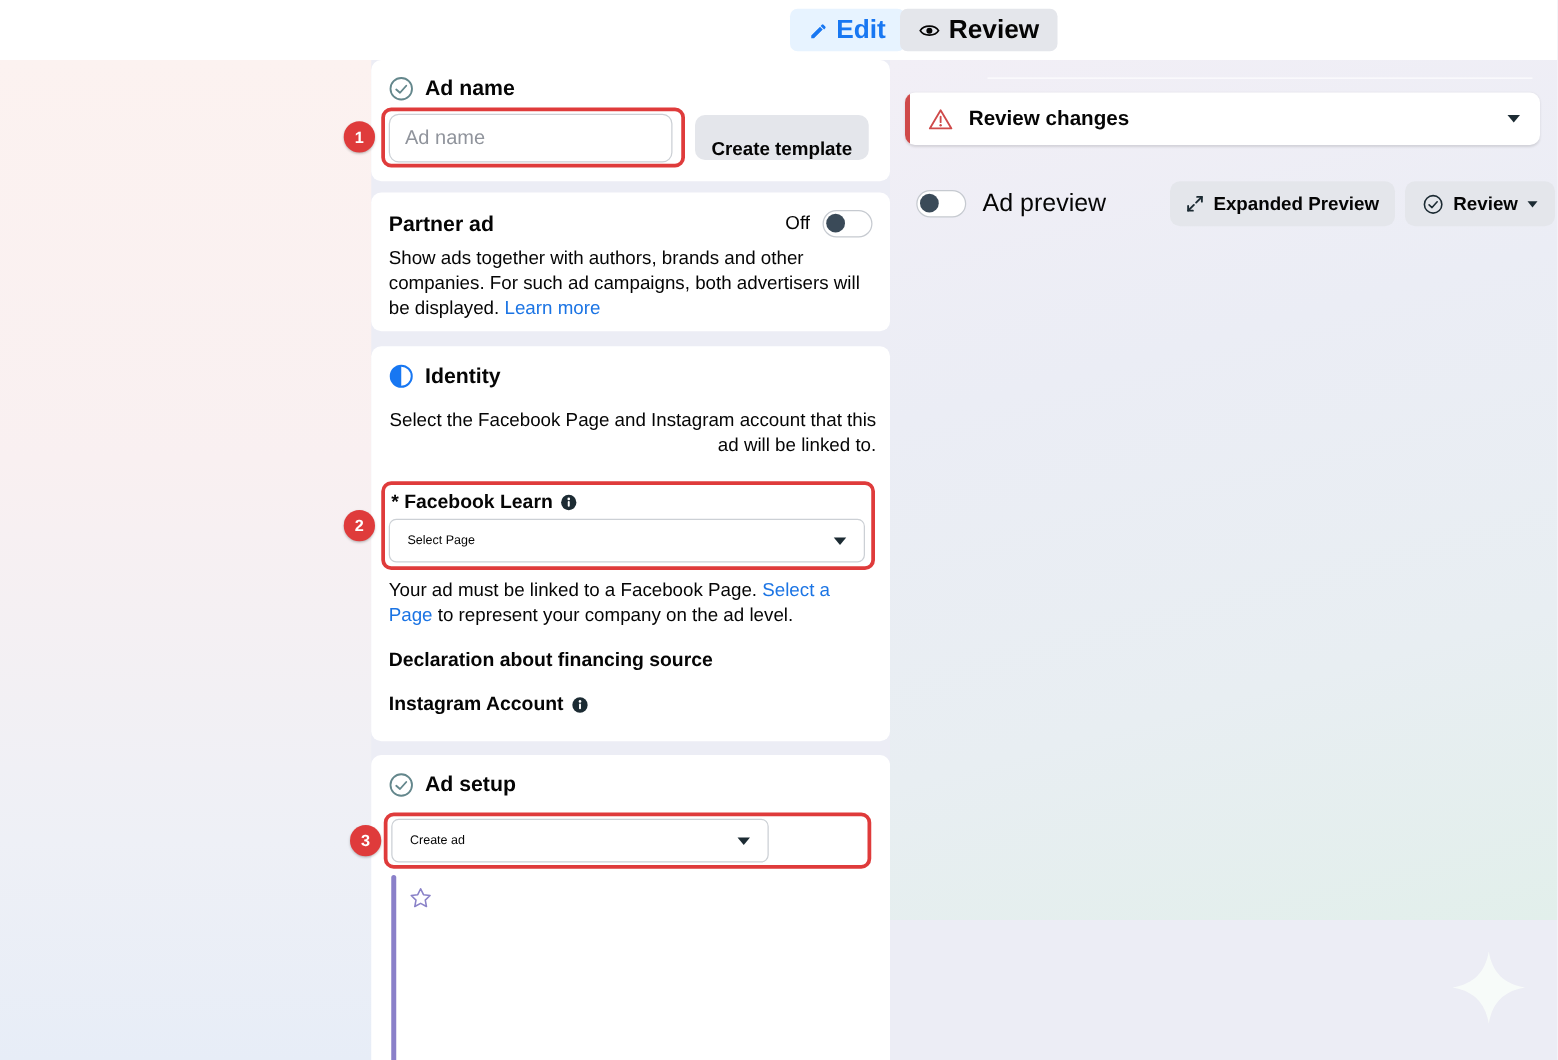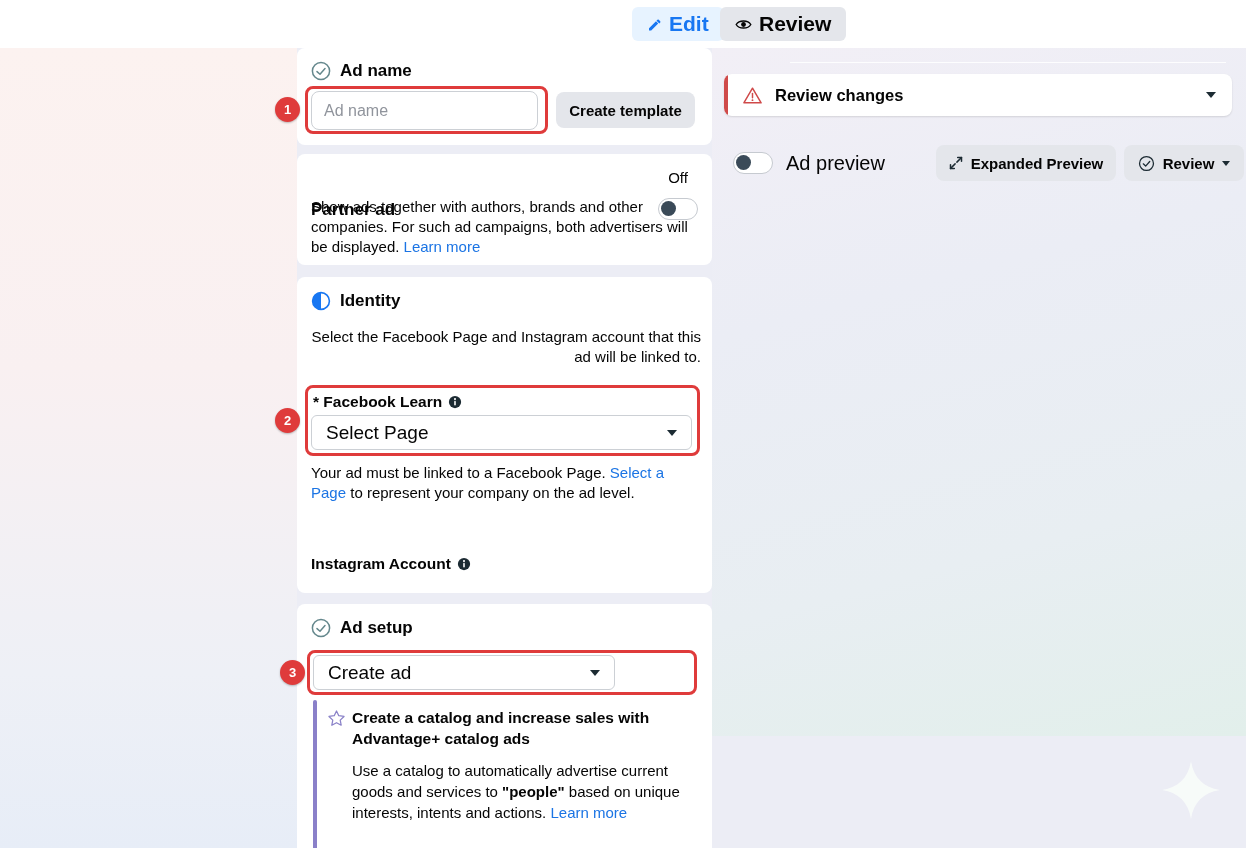--- a/index.html
+++ b/index.html
@@ -47,21 +47,21 @@
 
   .para { font-size:15px; line-height:20px; color:#050505; }
   .link { color:#1b74e4; cursor:pointer; text-decoration:none; }
 
   .toggle { position:relative; width:40px; height:22px; background:#fff; border:1.5px solid #c6cad0;
             border-radius:12px; cursor:pointer; flex:none; }
   .toggle .knob { position:absolute; left:2px; top:2px; width:15px; height:15px; border-radius:50%;
                   background:#3a4a58; }
 
   .dropdown { position:absolute; height:35px; background:#fff; border:1px solid #ccd0d5; border-radius:6px;
-              display:flex; align-items:center; padding:0 14px; font-size:19px; color:#050505; cursor:pointer; }
+              display:flex; align-items:center; padding:0 14px; font-size:10px; color:#050505; cursor:pointer; }
   .dropdown .dd-caret { margin-left:auto; }
   .caret { width:0; height:0; border-left:5px solid transparent; border-right:5px solid transparent;
            border-top:6px solid #1c2b33; }
 
   .field-label { font-size:15.5px; font-weight:700; color:#050505; display:flex; align-items:center; gap:6px; }
 
   .tip-bar { position:absolute; left:16px; top:96px; width:4px; height:196px; background:#8a80c9; border-radius:2px; }
   .tip-title { font-size:15.5px; font-weight:700; line-height:21px; color:#050505; }
   .tip-body { font-size:15px; line-height:21px; color:#050505; margin-top:8px; }
 
@@ -160,32 +160,32 @@
         <span style="display:inline-flex">
           <svg width="20" height="20" viewBox="0 0 20 20" fill="none" stroke="#64878c" stroke-width="1.5">
               <circle cx="10" cy="10" r="8.6"></circle>
               <polyline points="6,10.6 9,13.2 14,7.6" stroke-linecap="round" stroke-linejoin="round"></polyline>
             </svg>
         </span>
         <span class="card-title">Ad name</span>
       </div>
       <div class="annot-box" style="left:8px;top:38px;width:243px;height:48px;"></div>
       <input class="text-input" type="text" style="left: 14px; top: 43px; width: 227px;" placeholder="Ad name">
-      <button class="btn-gray" style="position:absolute;left:259px;top:44px;width:139px;height:36px;">
+      <button class="btn-gray" style="position:absolute;left:259px;top:44px;width:139px;height:36px;align-items:flex-end;">
         <span>Create template</span>
       </button>
       <div class="annot-badge" style="left:-22px;top:49px;">
         <span>1</span>
       </div>
     </div>
 
     <div class="card card-partner">
       <div style="position:absolute;left:14px;top:14px;width:387px;display:flex;align-items:flex-end;">
         <span class="card-title">Partner ad</span>
-        <span style="margin-left:auto;display:flex;align-items:center;gap:10px;flex-direction:column;">
+        <span style="margin-left:auto;display:flex;align-items:center;gap:10px;">
           <span class="para">Off</span>
           <span class="toggle">
               <span class="knob" style="position:absolute;"></span>
             </span>
         </span>
       </div>
       <div class="para" style="position:absolute;left:14px;top:43px;width:385px;">
         <span>Show ads together with authors, brands and other companies. For such ad campaigns, both advertisers will be displayed.</span>
         <a class="link">Learn more</a>
       </div>
@@ -221,20 +221,23 @@
       <div class="annot-badge" style="left:-22px;top:131px;">
         <span>2</span>
       </div>
 
       <div class="para" style="position:absolute;left:14px;top:186px;width:390px;">
         <span>Your ad must be linked to a Facebook Page.</span>
         <a class="link">Select a Page</a>
         <span>to represent your company on the ad level.</span>
       </div>
 
+      <div class="field-label" style="position:absolute;left:14px;top:243px;">
+        <span>Declaration about financing source</span>
+      </div>
       <div class="field-label" style="position:absolute;left:14px;top:278px;">
         <span>Instagram Account</span>
         <span style="display:inline-flex">
           <svg width="14" height="14" viewBox="0 0 16 16">
               <circle cx="8" cy="8" r="7" fill="#1c2b33"></circle>
               <circle cx="8" cy="4.7" r="1.2" fill="#fff"></circle>
               <rect x="7.1" y="6.7" width="1.8" height="5.2" rx="0.9" fill="#fff"></rect>
             </svg>
         </span>
       </div>
@@ -258,20 +261,16 @@
       <div class="annot-badge" style="left:-17px;top:56px;">
         <span>3</span>
       </div>
 
       <div class="tip-bar"></div>
       <span style="position:absolute;left:30px;top:105px;display:inline-flex">
         <svg width="19" height="19" viewBox="0 0 24 24" fill="none" stroke="#8a82c8" stroke-width="1.6" stroke-linejoin="round">
             <path d="M12 2.5l2.9 6 6.6.9-4.8 4.6 1.2 6.5-5.9-3.2-5.9 3.2 1.2-6.5L2.5 9.4l6.6-.9z"></path>
           </svg>
       </span>
-      <div class="tip-title" style="position:absolute;left:55px;top:103px;width:330px;">Create a catalog and increase sales with Advantage+ catalog ads</div>
-      <div class="tip-body" style="position:absolute;left:55px;top:148px;width:342px;">
-        <span>Use a catalog to automatically advertise current goods and services to </span><b>"people"</b><span> based on unique interests, intents and actions. </span><a class="link">Learn more</a>
-      </div>
     </div>
 
   </div>
 </div>
 
 </body></html>

